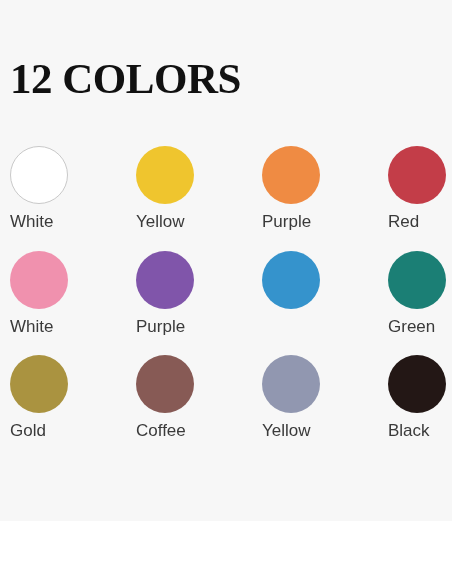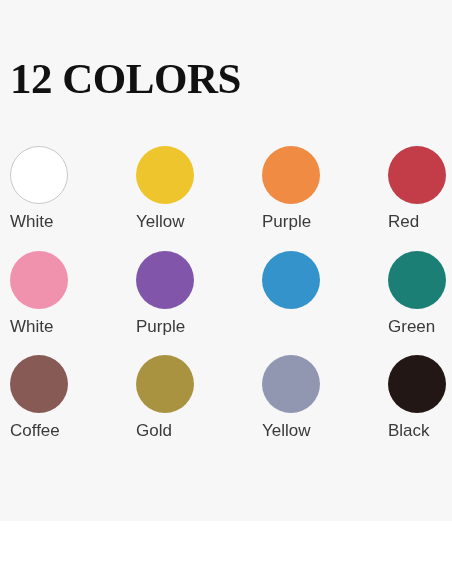--- a/index.html
+++ b/index.html
@@ -118,26 +118,26 @@
           <div class="swatch-label">Purple</div>
         </div>
         <div class="swatch-cell">
           <div class="dot" style="background: rgb(53, 147, 204);"></div>
         </div>
         <div class="swatch-cell">
           <div class="dot" style="background: rgb(27, 127, 117);"></div>
           <div class="swatch-label">Green</div>
         </div>
         <div class="swatch-cell">
+          <div class="dot" style="background: rgb(170, 147, 64);"></div>
+          <div class="swatch-label">Gold</div>
+        </div>
+        <div class="swatch-cell">
           <div class="dot" style="background: rgb(135, 90, 85);"></div>
           <div class="swatch-label">Coffee</div>
-        </div>
-        <div class="swatch-cell">
-          <div class="dot" style="background: rgb(170, 147, 64);"></div>
-          <div class="swatch-label">Gold</div>
         </div>
         <div class="swatch-cell">
           <div class="dot" style="background: rgb(145, 151, 176);"></div>
           <div class="swatch-label">Yellow</div>
         </div>
         <div class="swatch-cell">
           <div class="dot" style="background: rgb(35, 23, 21);"></div>
           <div class="swatch-label">Black</div>
         </div>
       </div>

